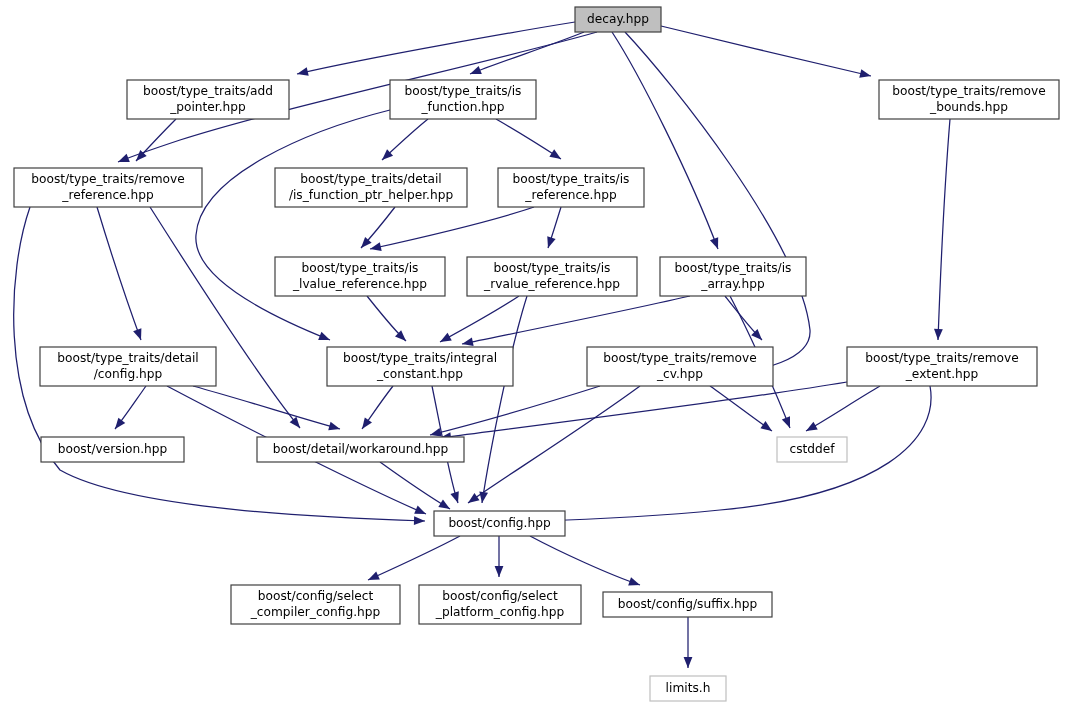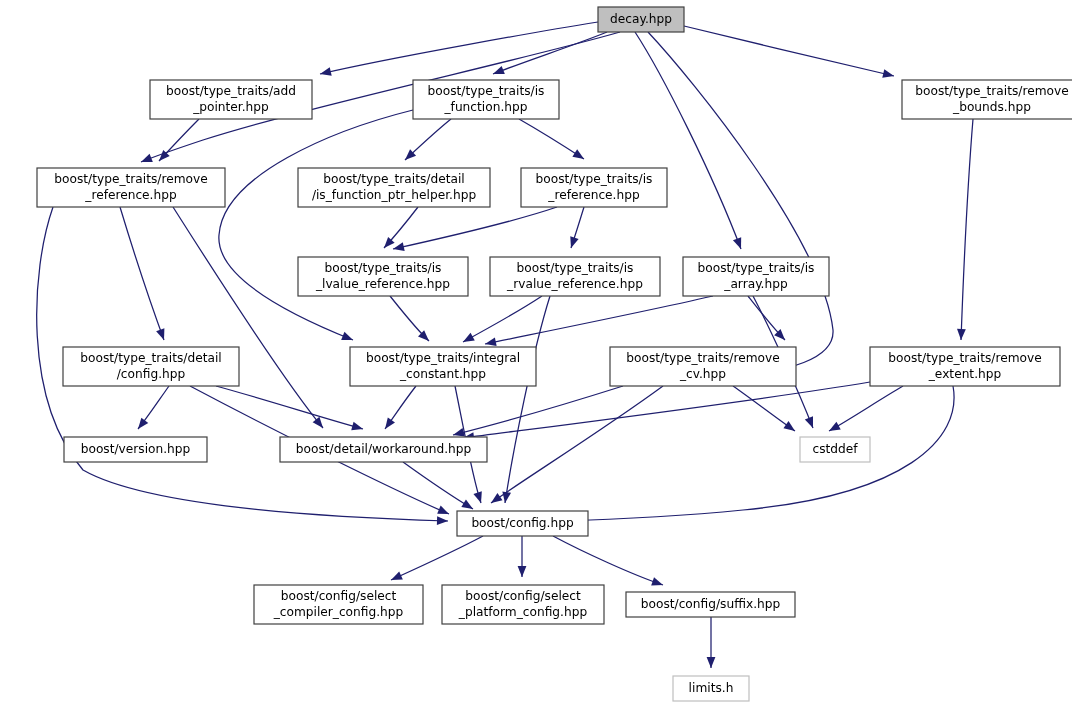--- a/index.html
+++ b/index.html
@@ -10,21 +10,20 @@
   body {
     width: 1072px;
     height: 708px;
     font-family: "DejaVu Sans", sans-serif;
     overflow: hidden;
   }
   #graph-root {
     position: relative;
     width: 1012px;
     height: 708px;
-    margin-left: 23px;
   }
   #graph-svg {
     position: absolute;
     top: 0;
     left: 0;
     width: 1072px;
     height: 708px;
   }
   .gnode rect {
     stroke-width: 1.2px;

